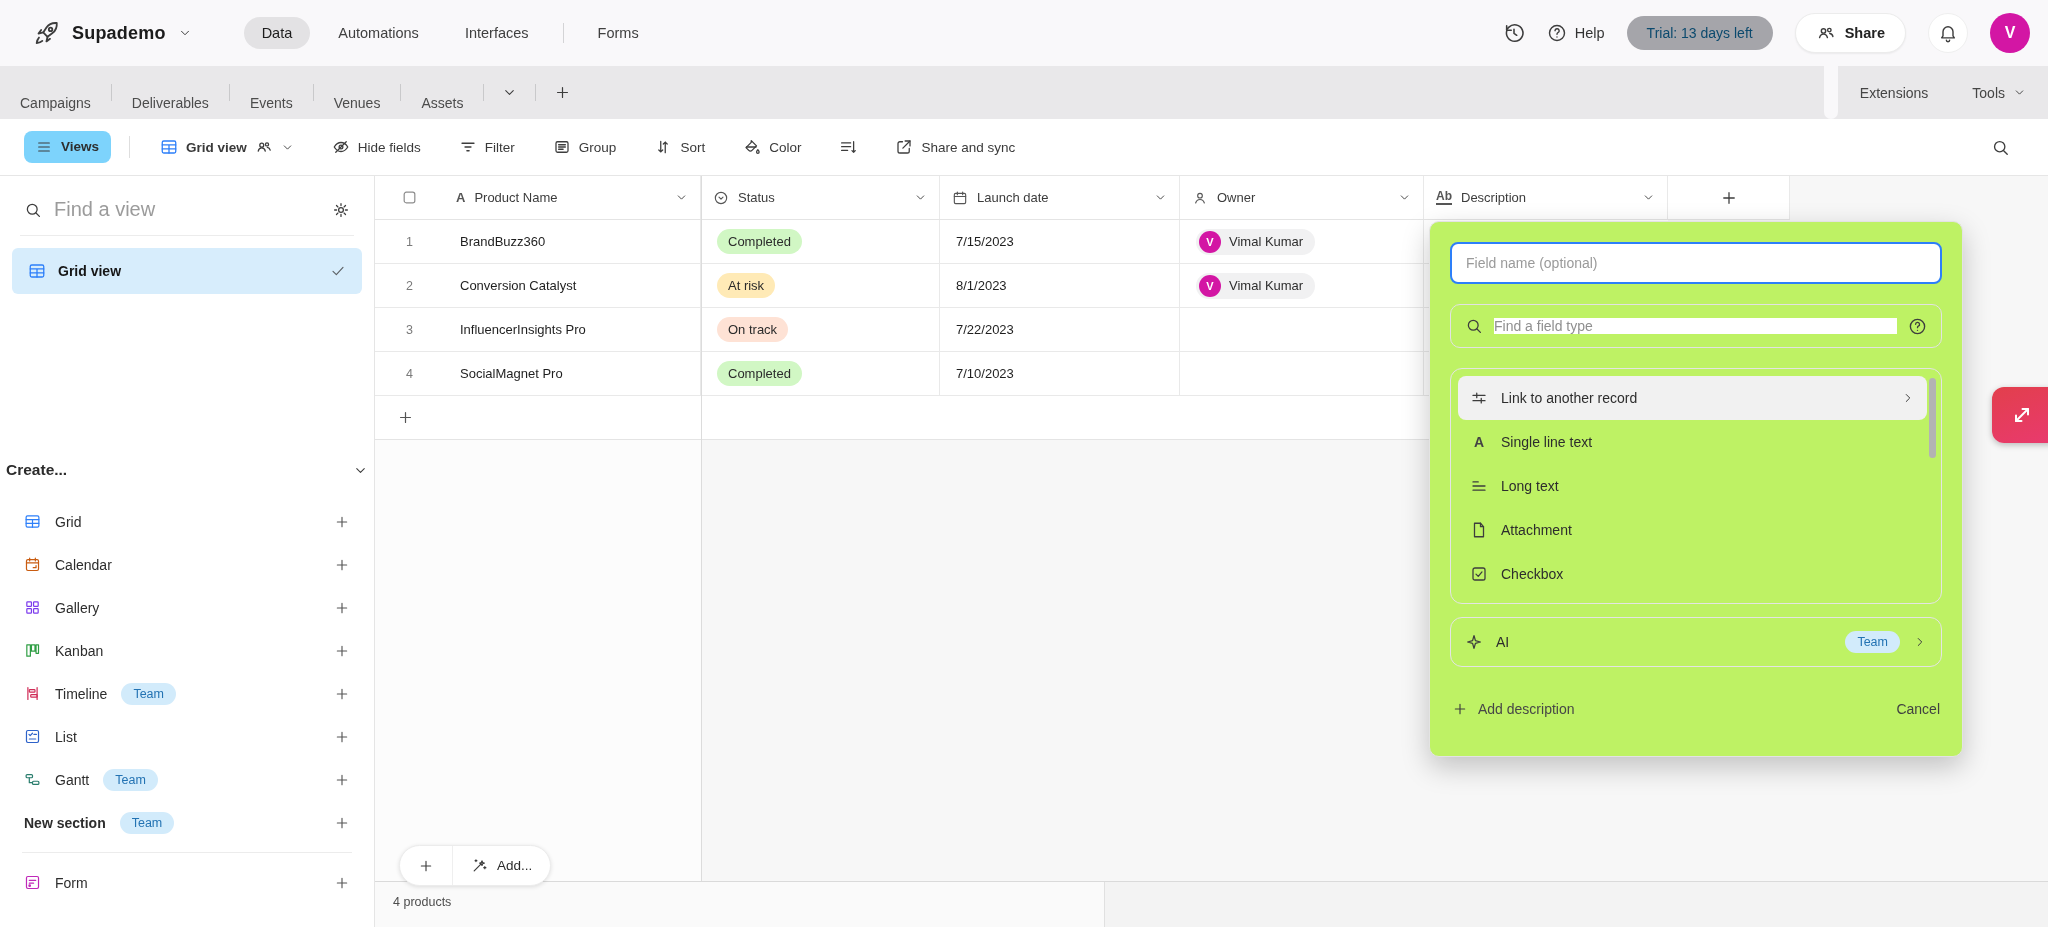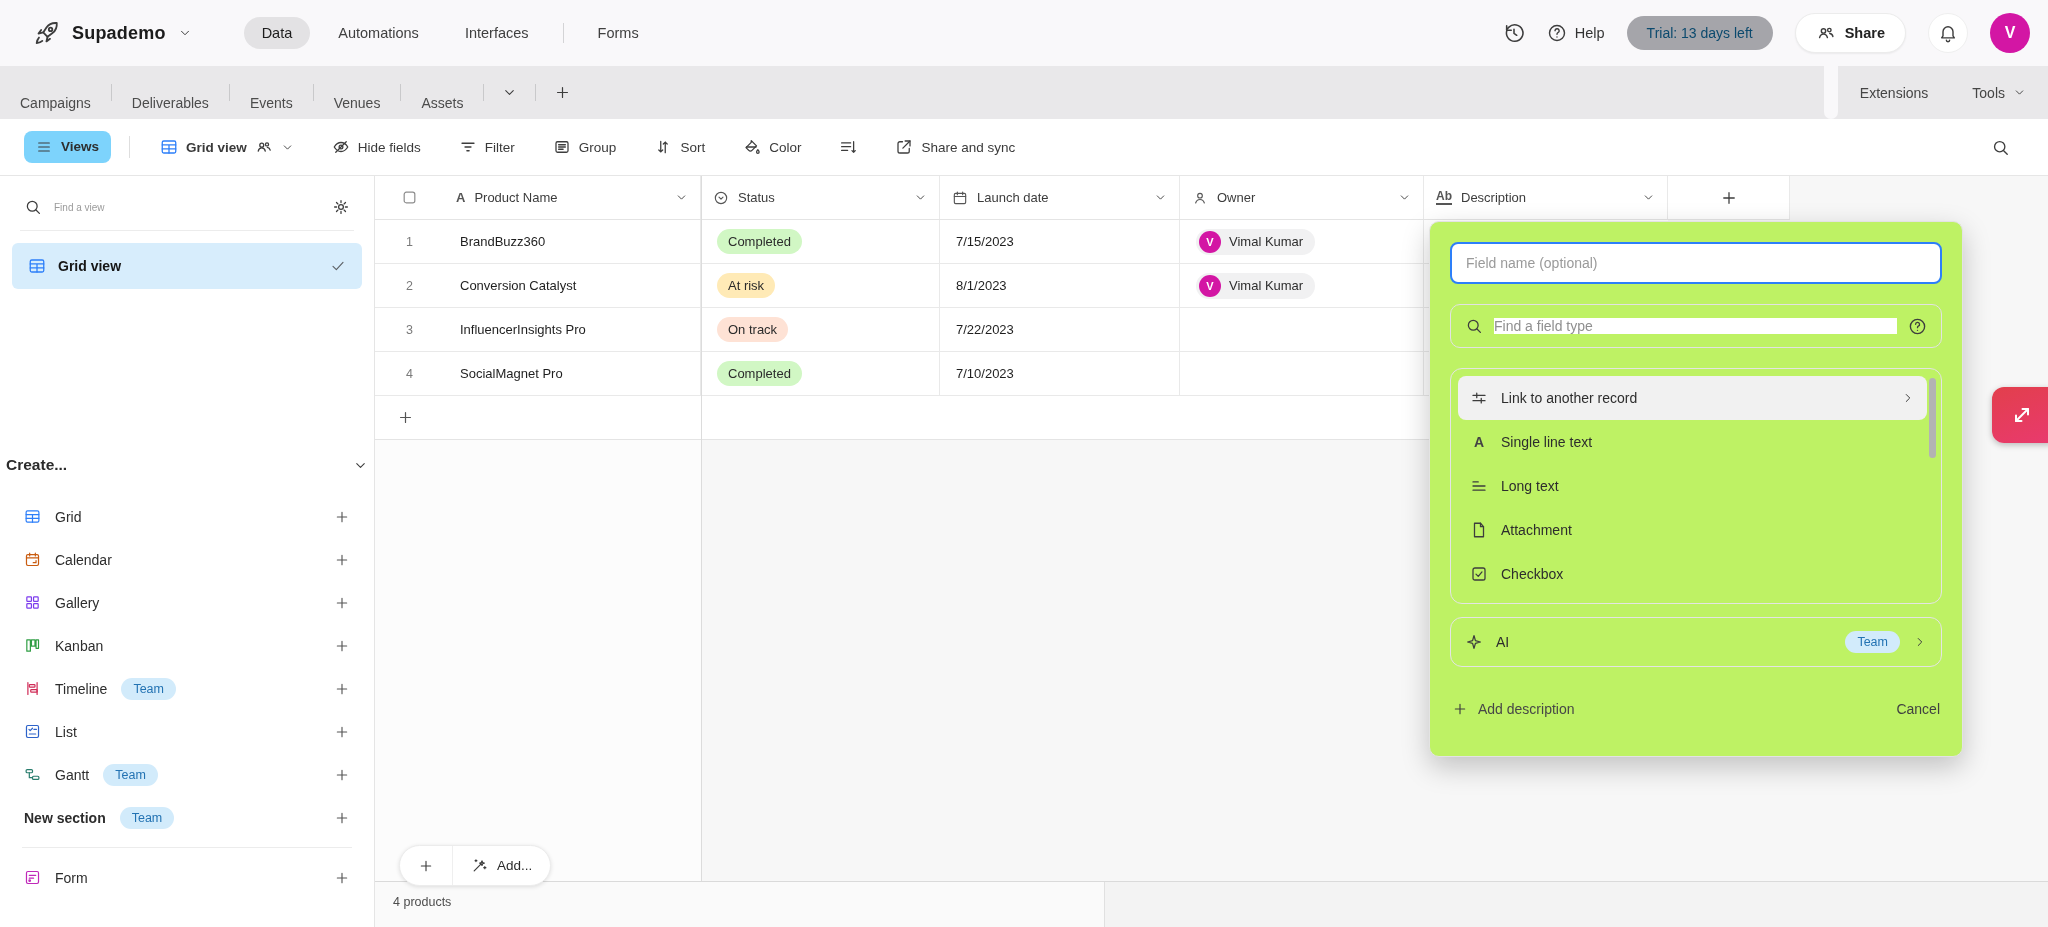--- a/index.html
+++ b/index.html
@@ -49,21 +49,21 @@
   .tb-btn { display:flex; align-items:center; gap:8px; font-size:13.5px; color:#3a3a3a; padding:8px 12px;
             border-radius:6px; cursor:pointer; margin-right:14px; white-space:nowrap; }
   .tb-btn .bold { font-weight:600; }
   .tb-search { margin-left:auto; cursor:pointer; padding:6px 14px; }
 
   
   #sidebar { position:absolute; left:0; top:176px; width:375px; height:751px; background:#fff;
              border-right:1px solid #e5e5e5; display:flex; flex-direction:column; }
   .sb-search { display:flex; align-items:center; gap:12px; margin:12px 20px 0 20px; padding:10px 4px 14px 4px;
                border-bottom:1px solid #ececec; }
-  .sb-search input { border:none; outline:none; flex:1; font-size:10px; color:#333; font-family:inherit; background:transparent; }
+  .sb-search input { border:none; outline:none; flex:1; font-size:20px; color:#333; font-family:inherit; background:transparent; }
   .sb-search input::placeholder { color:#9b9b9b; }
   .sb-selected { margin:12px 12px 0 12px; height:46px; background:var(--selected-view-bg,#d7edfc); border-radius:6px;
                  display:flex; align-items:center; gap:12px; padding:0 16px; cursor:pointer; }
   .sb-selected .lbl { font-size:14px; font-weight:700; color:#161616; }
   .sb-selected .chk { margin-left:auto; }
   .sb-spacer { height:158px; }
   .sb-create { display:flex; align-items:center; margin:0 6px; height:36px; cursor:pointer; }
   .sb-create .lbl { font-size:15.5px; font-weight:700; color:#2b2b2b; }
   .sb-create svg { margin-left:auto; }
   .sb-items { margin-top:12px; }

